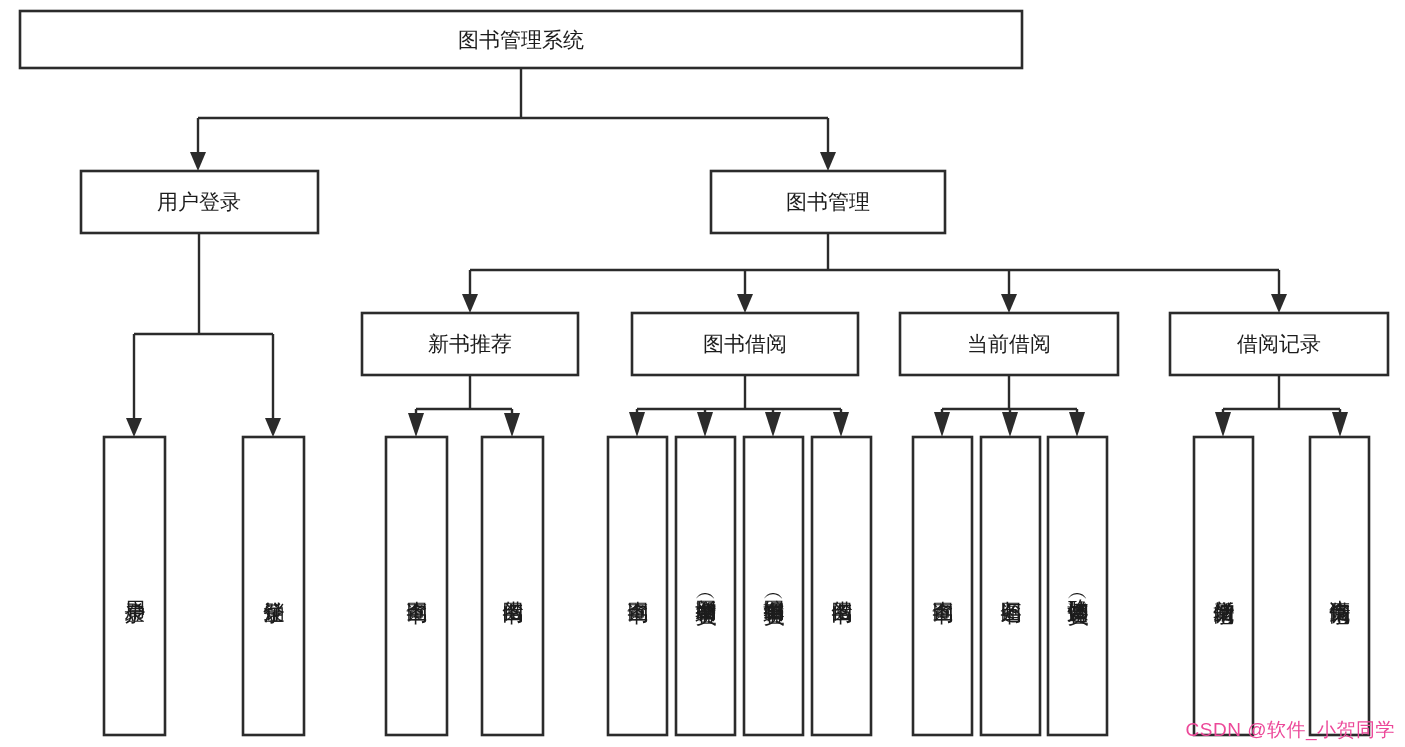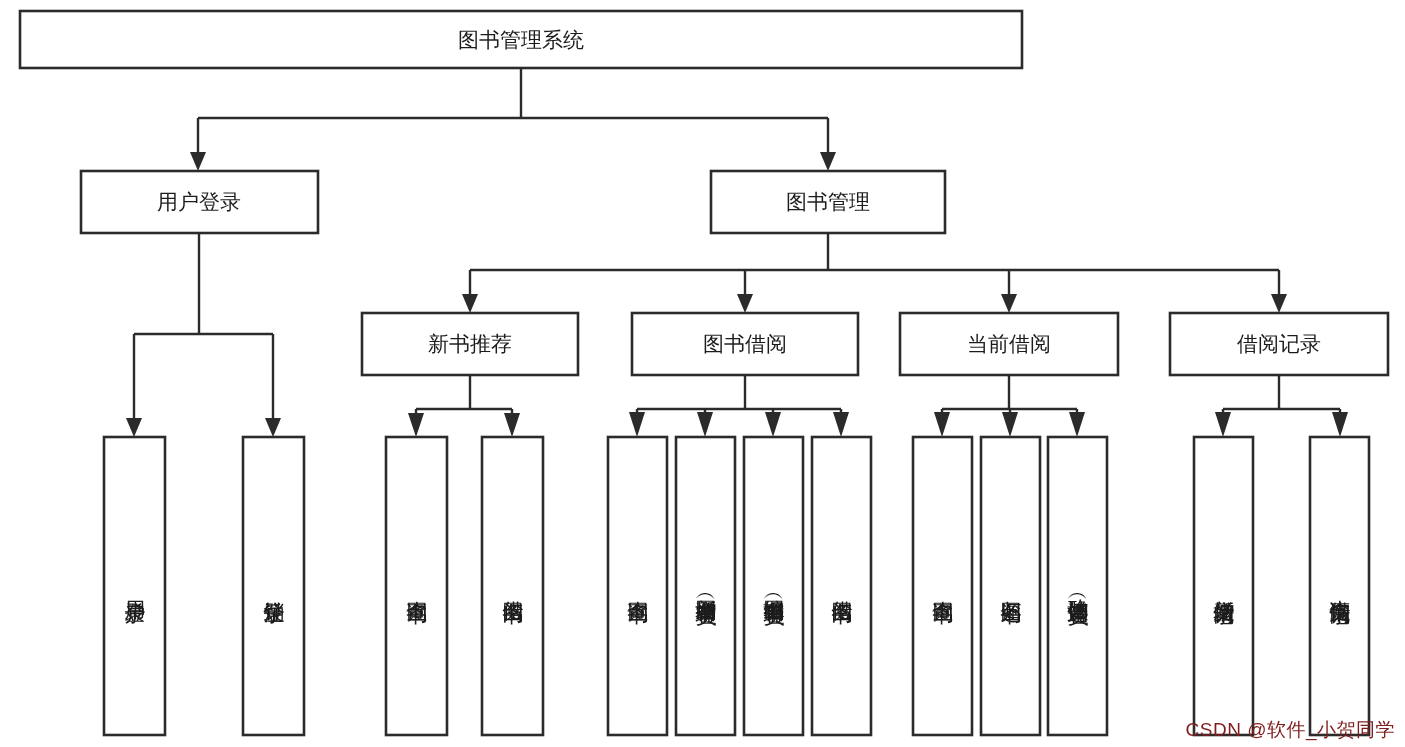--- a/index.html
+++ b/index.html
@@ -64,21 +64,21 @@
     letter-spacing: 1px;
     pointer-events: none;
     white-space: nowrap;
   }
   .watermark {
     position: absolute;
     right: 10px;
     bottom: 4px;
     font-family: "Liberation Sans", "DejaVu Sans", sans-serif;
     font-size: 19px;
-    color: #7f1d1d;
+    color: #ec4899;
     letter-spacing: 0.5px;
     user-select: none;
   }
 </style>
 </head>
 <body>
 
 <div id="diagram-root">
 
   <svg id="flow" viewBox="0 0 1405 747">

